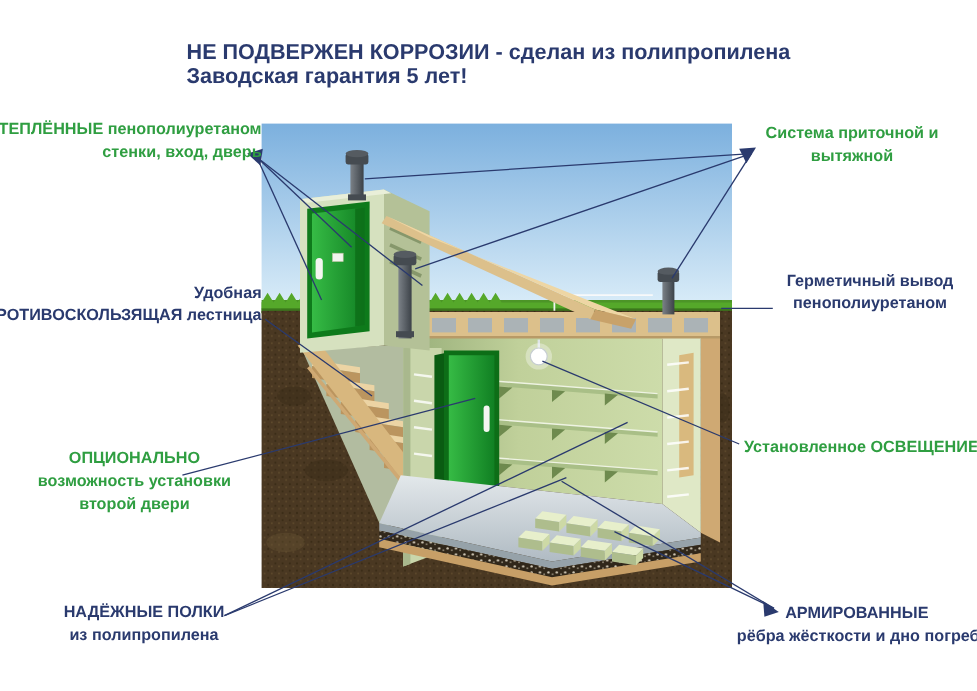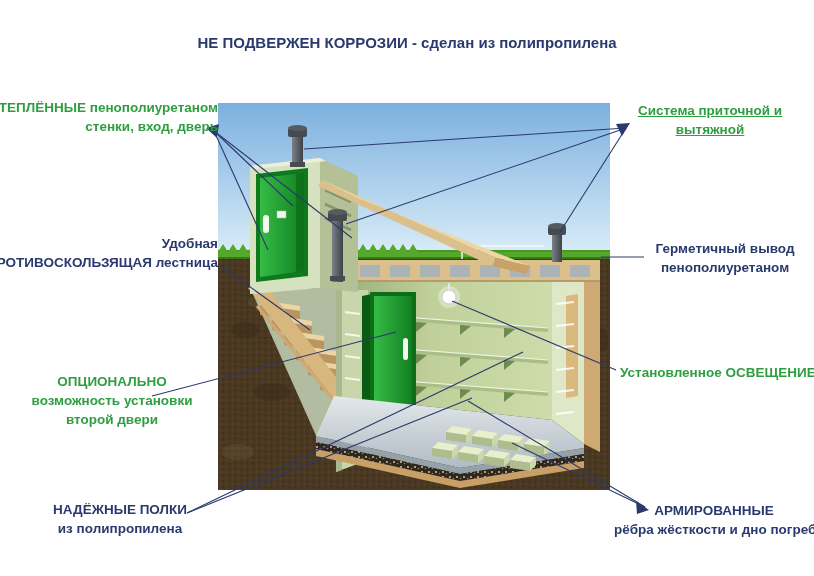--- a/index.html
+++ b/index.html
@@ -7,21 +7,21 @@
        font-family:"Liberation Sans",sans-serif;}
   #canvas{position:absolute;inset:0;width:814px;height:576px;}
   svg{position:absolute;left:0;top:0;}
   .lbl{position:absolute;font-weight:bold;font-size:13.5px;line-height:19px;}
   .navy{color:#2a3a6e;}
   .green{color:#2f9e41;}
   .right{text-align:right;}
   .center{text-align:center;}
   .nowrap{white-space:nowrap;}
   #title{position:absolute;top:33px;left:50%;transform:translateX(-50%);
-         text-align:left;color:#2a3a6e;font-weight:bold;font-size:15px;
+         text-align:left;color:#2a3a6e;font-weight:bold;font-size:18px;
          line-height:20px;white-space:nowrap;}
 </style>
 </head>
 <body>
 
 <div id="canvas">
 
 <svg width="814" height="576" viewBox="0 0 814 576">
   <defs>
     <linearGradient id="skyG" x1="0" y1="0" x2="0" y2="1">
@@ -298,20 +298,21 @@
     <path d="M644,257 L601,257"></path>
     <path d="M616,370 L452,301"></path>
     <path d="M645,507 L468,401"></path>
         <path d="M645,507 L512,443"></path>
     <polygon points="649,510 636,501 637,514" fill="#2a3a6e" stroke="none"></polygon>
   </g>
 </svg>
 
 <div id="title">
   <div>НЕ ПОДВЕРЖЕН КОРРОЗИИ  - сделан из полипропилена</div>
+  <div>Заводская гарантия 5 лет!</div>
 </div>
 
 <div class="lbl green right nowrap" style="right:596px;top:98px;">
   <div>УТЕПЛЁННЫЕ пенополиуретаном</div>
   <div>стенки, вход, дверь</div>
 </div>
 
 <div class="lbl navy right nowrap" style="right:596px;top:234px;">
   <div>Удобная</div>
   <div>ПРОТИВОСКОЛЬЗЯЩАЯ лестница</div>
@@ -321,25 +322,25 @@
   <div>ОПЦИОНАЛЬНО</div>
   <div>возможность установки</div>
   <div>второй двери</div>
 </div>
 
 <div class="lbl navy center" style="left:20px;width:200px;top:500px;">
   <div>НАДЁЖНЫЕ  ПОЛКИ</div>
   <div>из полипропилена</div>
 </div>
 
-<div class="lbl green center" style="left:608px;width:204px;top:101px;text-decoration:underline;">
+<div class="lbl green center" style="left:608px;width:204px;top:101px;">
   <div>Система приточной и вытяжной</div>
 </div>
 
-<div class="lbl navy center" style="left:640px;width:170px;top:239px;">
+<div class="lbl navy center" style="left:640px;width:170px;top:224px;">
   <div>Герметичный вывод</div>
   <div>пенополиуретаном</div>
 </div>
 
 <div class="lbl green nowrap" style="left:620px;top:363px;">
   <div>Установленное ОСВЕЩЕНИЕ</div>
 </div>
 
 <div class="lbl navy center nowrap" style="left:614px;width:200px;top:501px;">
   <div>АРМИРОВАННЫЕ</div>

